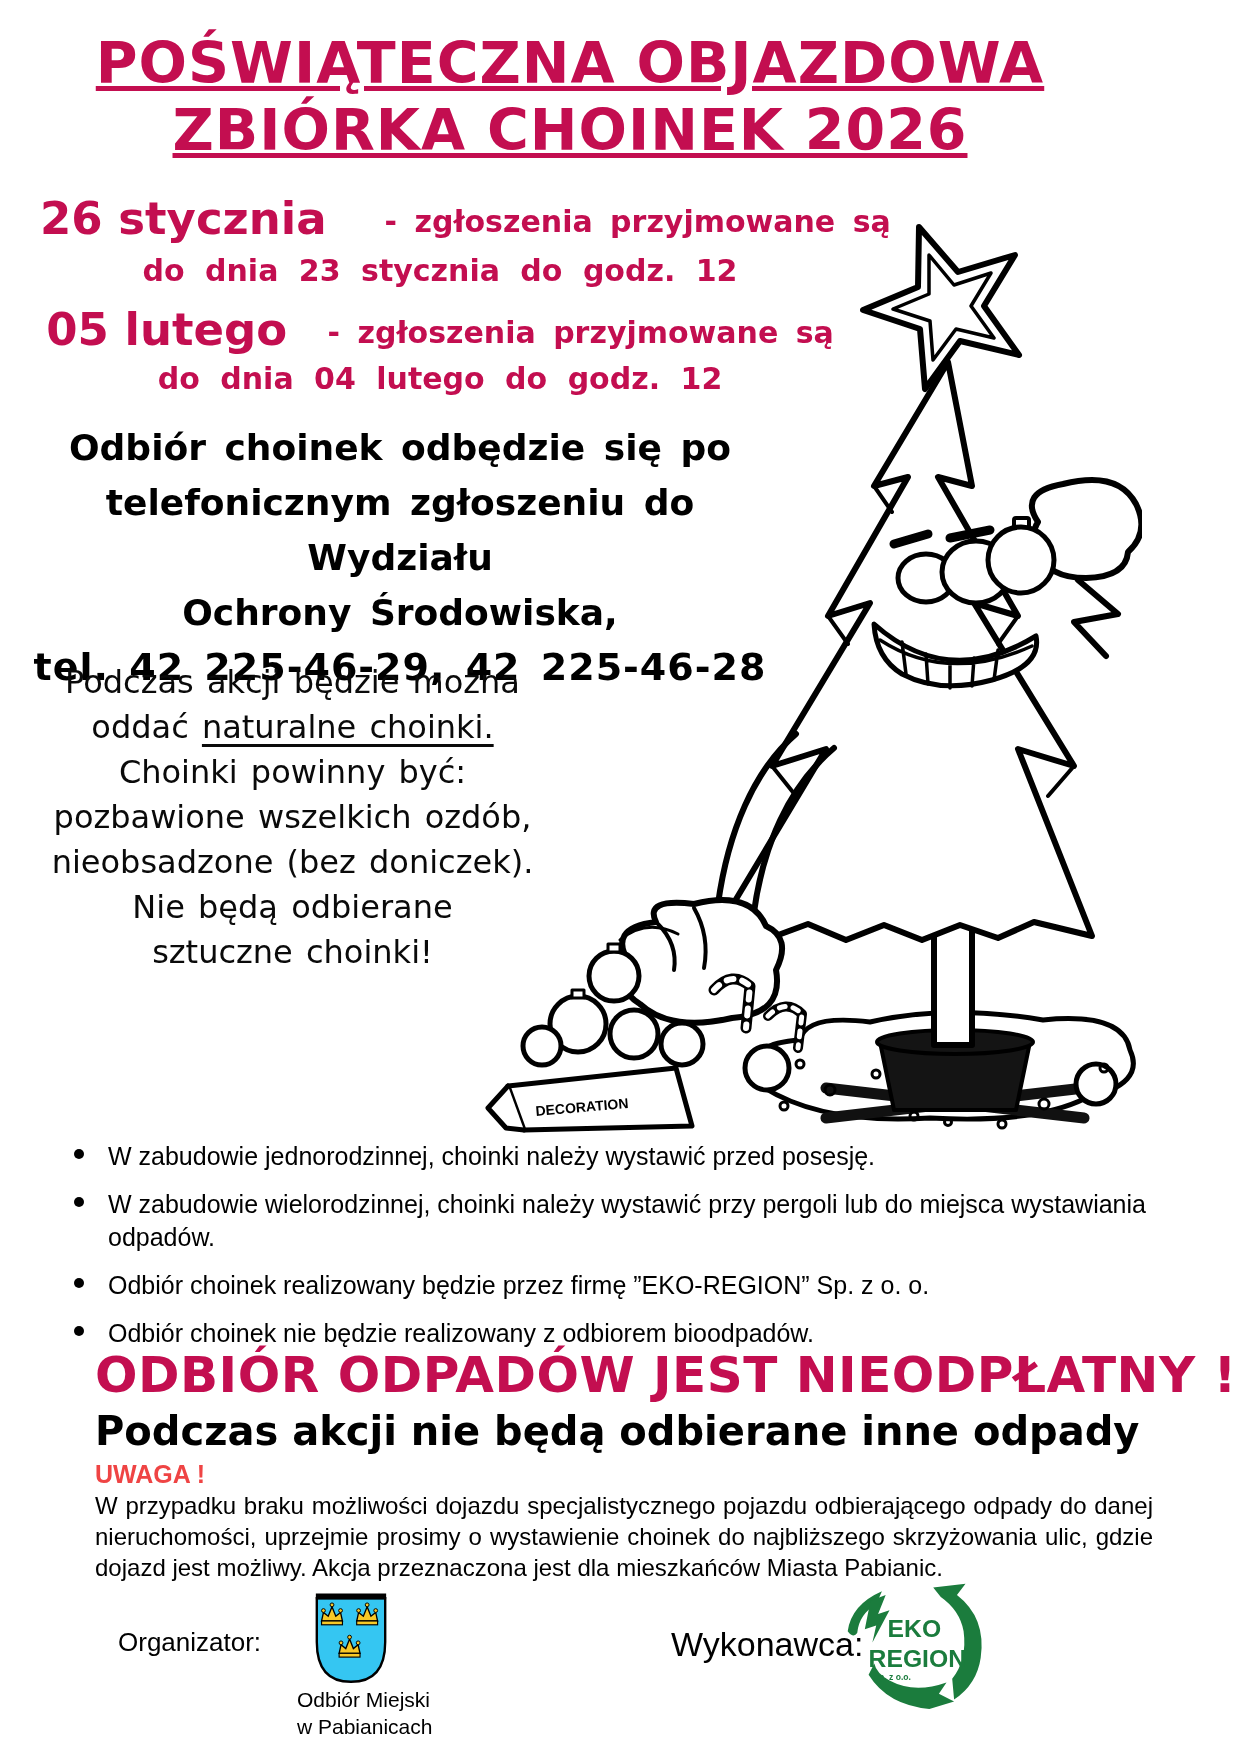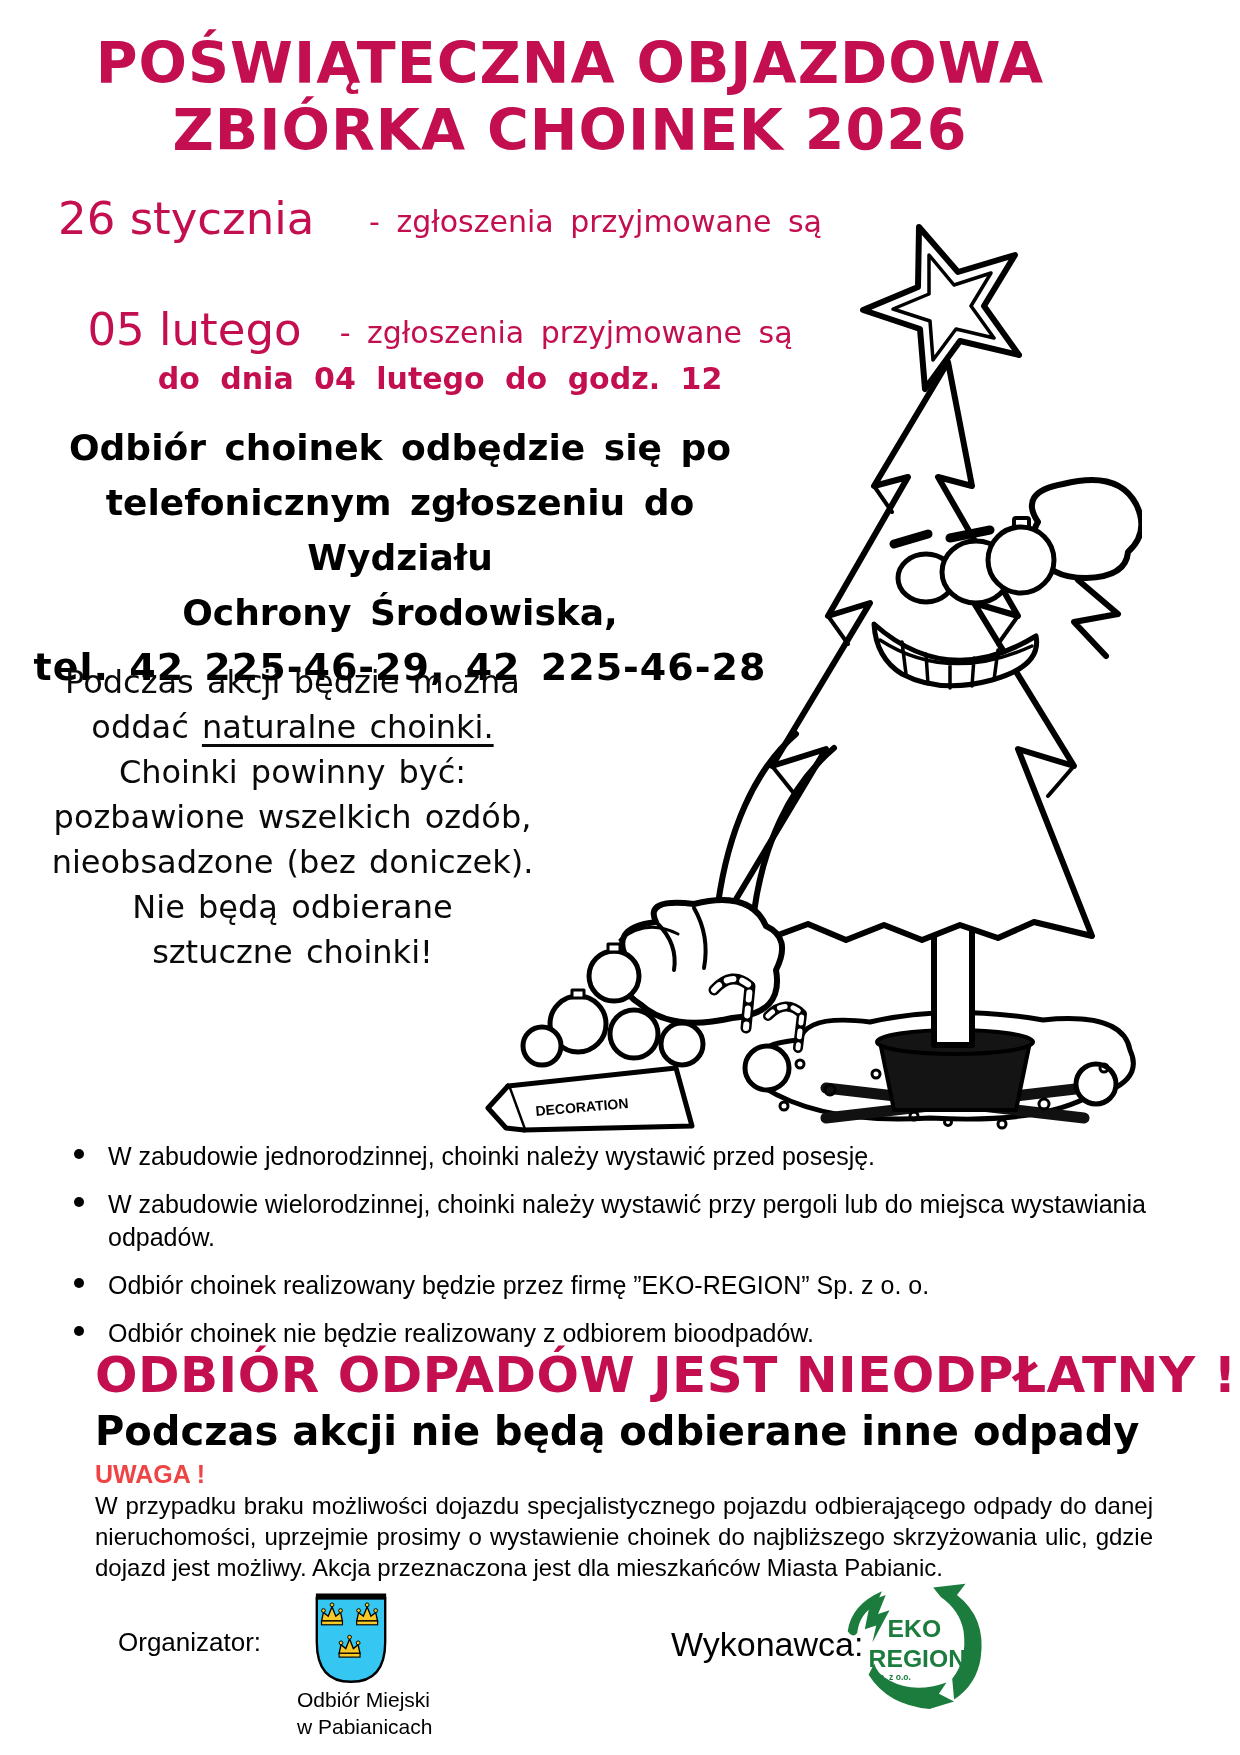--- a/index.html
+++ b/index.html
@@ -4,23 +4,23 @@
 <style>
   html,body{margin:0;padding:0;background:#888;}
   .poster{
     position:relative;width:1240px;height:1755px;background:#ffffff;
     font-family:"DejaVu Sans",sans-serif;overflow:hidden;margin:0 auto;
   }
   .crimson{color:#C30E50;}
   .abs{position:absolute;}
   
   .title{top:30px;left:0;width:1140px;text-align:center;font-size:57px;
-    font-weight:700;line-height:67px;letter-spacing:1px;}
-  
-  .daterow{left:40px;width:800px;text-align:center;font-weight:400;white-space:nowrap;}
+    font-weight:700;line-height:67px;letter-spacing:1px;text-decoration:underline;}
+  
+  .daterow{left:40px;width:800px;text-align:center;font-weight:700;white-space:nowrap;}
   .date-big{font-size:45px;vertical-align:-2px;}
   .date-small{font-size:30px;word-spacing:7px;}
   .deadline{left:40px;width:800px;text-align:center;font-weight:700;
     font-size:30px;word-spacing:10px;}
   
   .pickup{top:420px;left:20px;width:760px;text-align:center;color:#000;
     font-weight:700;font-size:36px;line-height:55px;word-spacing:6px;}
   .pickup .phone{font-size:38px;letter-spacing:1px;}
   
   .rules{top:660px;left:20px;width:545px;text-align:center;color:#0a0a0a;
@@ -58,20 +58,21 @@
 
   <div class="abs title crimson">
     <div>POŚWIĄTECZNA OBJAZDOWA</div>
     <div>ZBIÓRKA CHOINEK 2026</div>
   </div>
 
   <div class="abs daterow crimson" style="top:192px;">
     <span class="date-big">26 stycznia</span>
     <span class="date-small">&nbsp;&nbsp; <span>- zgłoszenia przyjmowane są</span></span>
   </div>
+  <div class="abs deadline crimson" style="top:253px;">do dnia 23 stycznia do godz. 12</div>
 
   <div class="abs daterow crimson" style="top:303px;">
     <span class="date-big">05 lutego</span>
     <span class="date-small">&nbsp; <span>- zgłoszenia przyjmowane są</span></span>
   </div>
   <div class="abs deadline crimson" style="top:361px;">do dnia 04 lutego do godz. 12</div>
 
   <div class="abs pickup">
     <div>Odbiór choinek odbędzie się po</div>
     <div>telefonicznym zgłoszeniu do Wydziału</div>

